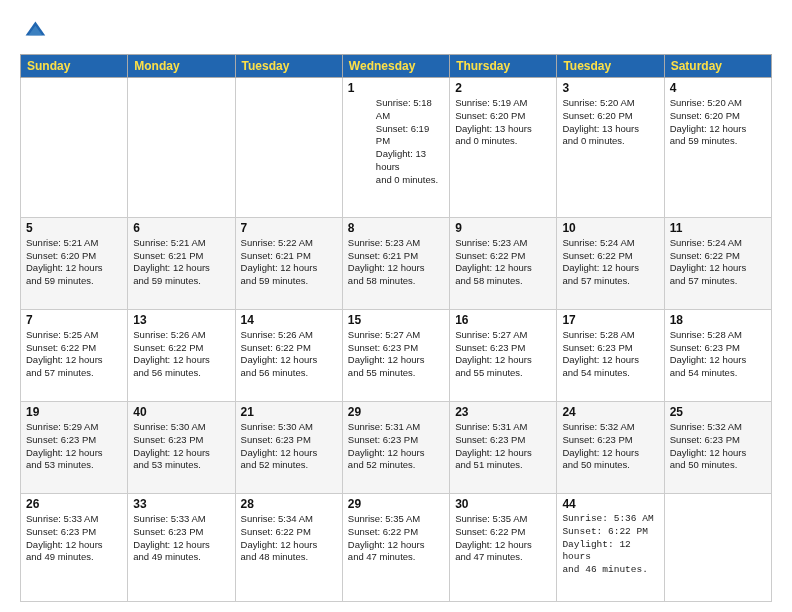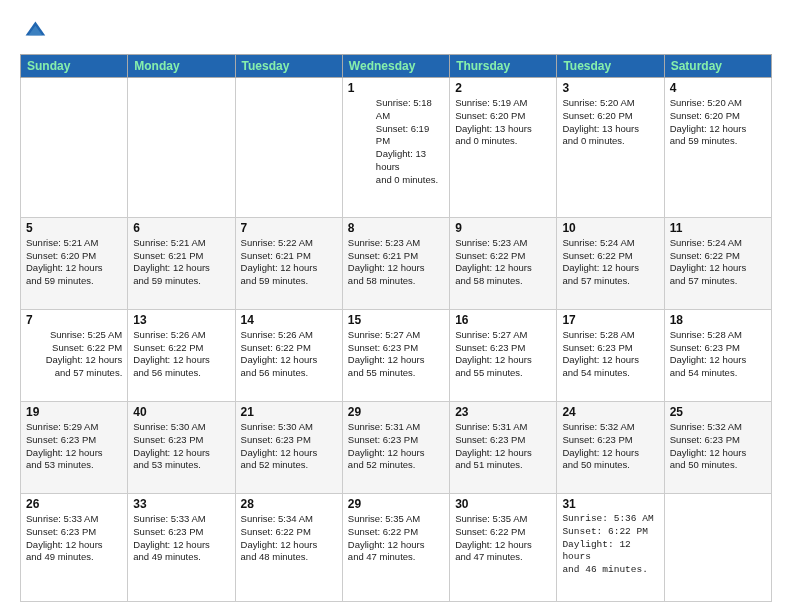--- a/index.html
+++ b/index.html
@@ -61,21 +61,21 @@
       color: #333;
       font-weight: normal;
     }
     .calendar {
       width: 100%;
       border-collapse: collapse;
       flex: 1;
     }
     .calendar th {
       background-color: #2166b0;
-      color: #86efac;
+      color: #fde047;
       text-align: left;
       padding: 4px 6px;
       font-size: 12px;
       font-weight: bold;
       border: 1px solid #aaa;
     }
     .calendar td {
       border: 1px solid #ccc;
       vertical-align: top;
       padding: 3px 5px;
@@ -216,21 +216,21 @@
             <div class="day-number">11</div>
             <div class="day-info" style="white-space: pre-line;">Sunrise: 5:24 AM
 Sunset: 6:22 PM
 Daylight: 12 hours
 and 57 minutes.</div>
           </td>
         </tr>
         <tr>
           <td>
             <div class="day-number">7</div>
-            <div class="day-info" style="white-space: pre-line; text-align: right;">Sunrise: 5:25 AM
+            <div class="day-info" style="white-space: pre-line;">Sunrise: 5:25 AM
 Sunset: 6:22 PM
 Daylight: 12 hours
 and 57 minutes.</div>
           </td>
           <td>
             <div class="day-number">13</div>
             <div class="day-info" style="white-space: pre-line;">Sunrise: 5:26 AM
 Sunset: 6:22 PM
 Daylight: 12 hours
 and 56 minutes.</div>
@@ -352,21 +352,21 @@
 and 47 minutes.</div>
           </td>
           <td>
             <div class="day-number">30</div>
             <div class="day-info" style="white-space: pre-line;">Sunrise: 5:35 AM
 Sunset: 6:22 PM
 Daylight: 12 hours
 and 47 minutes.</div>
           </td>
           <td>
-            <div class="day-number">31</div>
+            <div class="day-number">44</div>
             <div class="day-info" style="white-space: pre-line; font-family: Liberation Mono, monospace;">Sunrise: 5:36 AM
 Sunset: 6:22 PM
 Daylight: 12 hours
 and 46 minutes.</div>
           </td>
           <td class="empty-cell"></td>
         </tr>
       </tbody>
   </table>
 </div>

